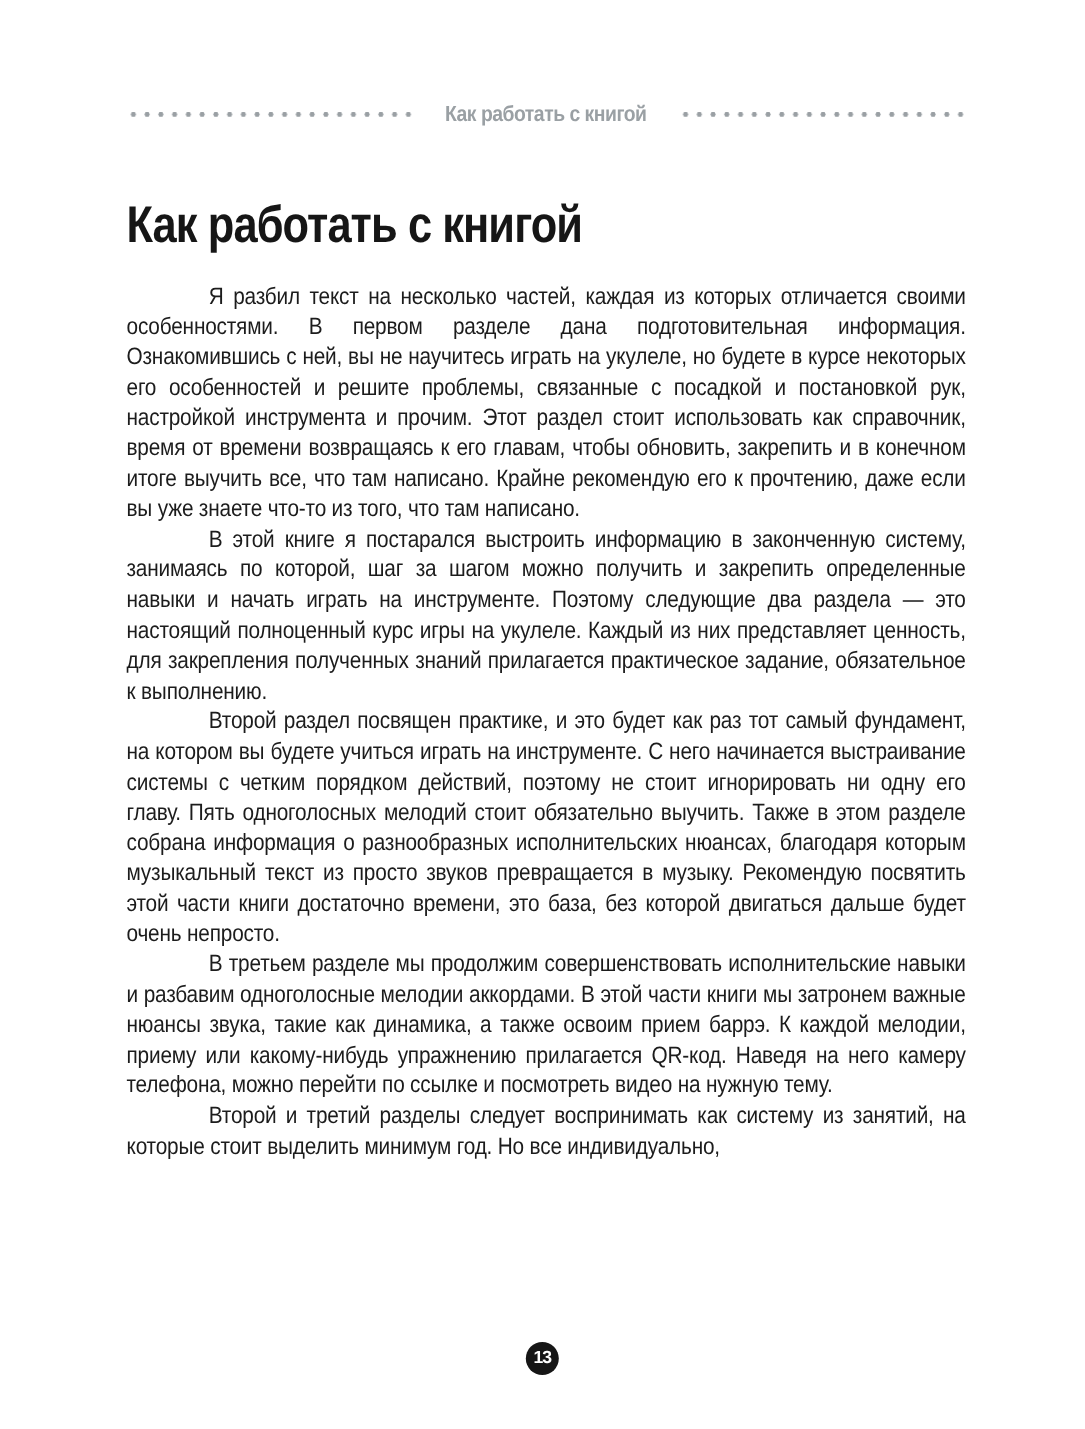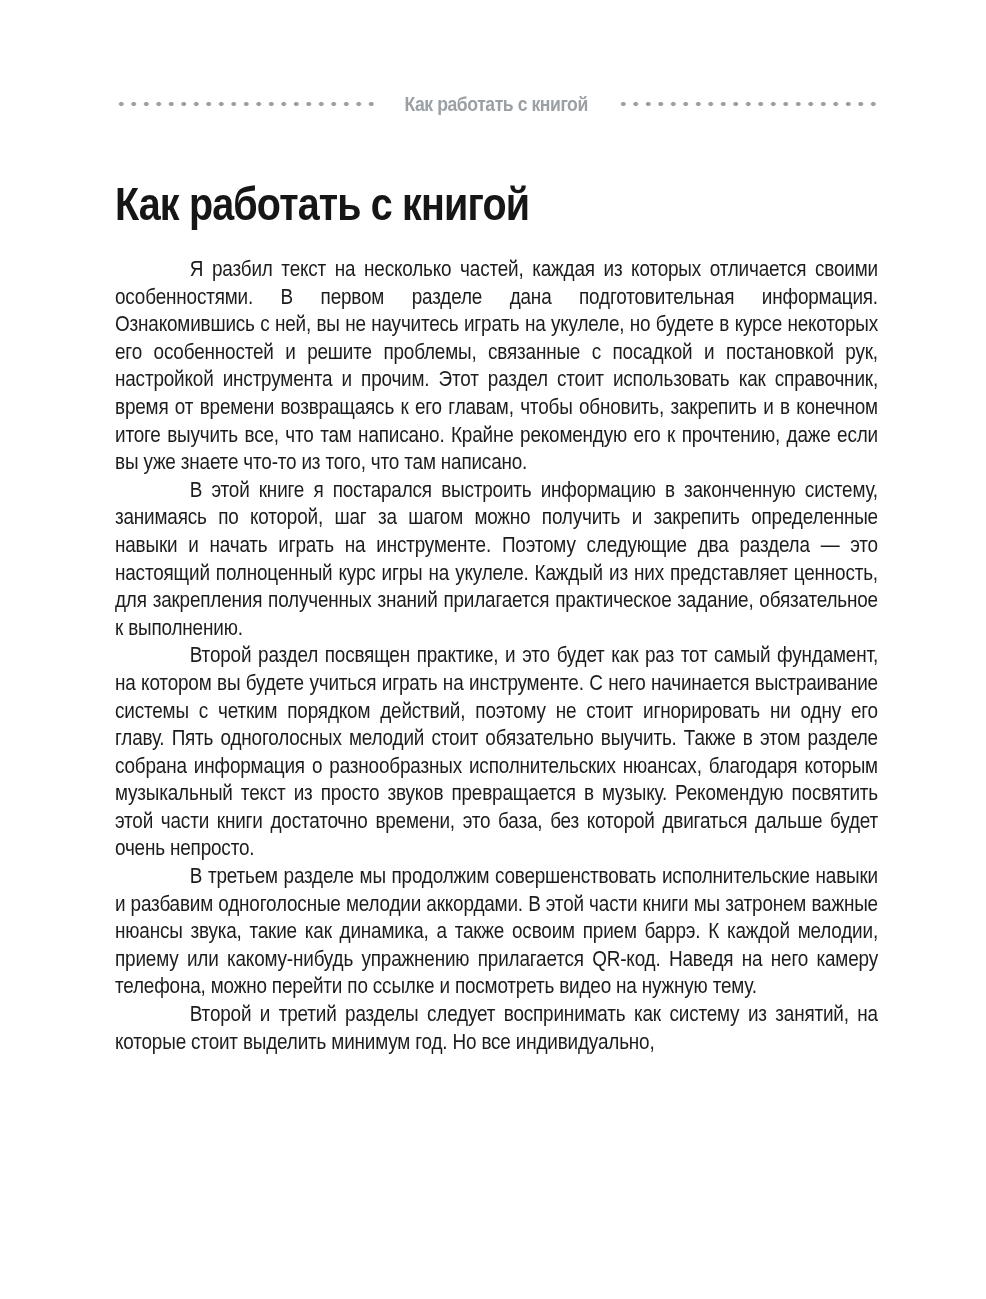--- a/index.html
+++ b/index.html
@@ -117,14 +117,17 @@
   <h1 class="chapter-title">Как работать с книгой</h1>
 
   <div class="body-text">
     <p>Я разбил текст на несколько частей, каждая из которых отличается своими особенностями. В первом разделе дана подготовительная информация. Ознакомившись с ней, вы не научитесь играть на укулеле, но будете в курсе некоторых его особенностей и решите проблемы, связанные с посадкой и постановкой рук, настройкой инструмента и прочим. Этот раздел стоит использовать как справочник, время от времени возвращаясь к его главам, чтобы обновить, закрепить и в конечном итоге выучить все, что там написано. Крайне рекомендую его к прочтению, даже если вы уже знаете что-то из того, что там написано.</p>
     <p>В этой книге я постарался выстроить информацию в законченную систему, занимаясь по которой, шаг за шагом можно получить и закрепить определенные навыки и начать играть на инструменте. Поэтому следующие два раздела — это настоящий полноценный курс игры на укулеле. Каждый из них представляет ценность, для закрепления полученных знаний прилагается практическое задание, обязательное к выполнению.</p>
     <p>Второй раздел посвящен практике, и это будет как раз тот самый фундамент, на котором вы будете учиться играть на инструменте. С него начинается выстраивание системы с четким порядком действий, поэтому не стоит игнорировать ни одну его главу. Пять одноголосных мелодий стоит обязательно выучить. Также в этом разделе собрана информация о разнообразных исполнительских нюансах, благодаря которым музыкальный текст из просто звуков превращается в музыку. Рекомендую посвятить этой части книги достаточно времени, это база, без которой двигаться дальше будет очень непросто.</p>
     <p>В третьем разделе мы продолжим совершенствовать исполнительские навыки и разбавим одноголосные мелодии аккордами. В этой части книги мы затронем важные нюансы звука, такие как динамика, а также освоим прием баррэ. К каждой мелодии, приему или какому-нибудь упражнению прилагается QR-код. Наведя на него камеру телефона, можно перейти по ссылке и посмотреть видео на нужную тему.</p>
     <p>Второй и третий разделы следует воспринимать как систему из занятий, на которые стоит выделить минимум год. Но все индивидуально,</p>
   </div>
 
+  <div class="footer">
+    <div class="page-badge">13</div>
+  </div>
 
 </div>
 
 </body></html>

